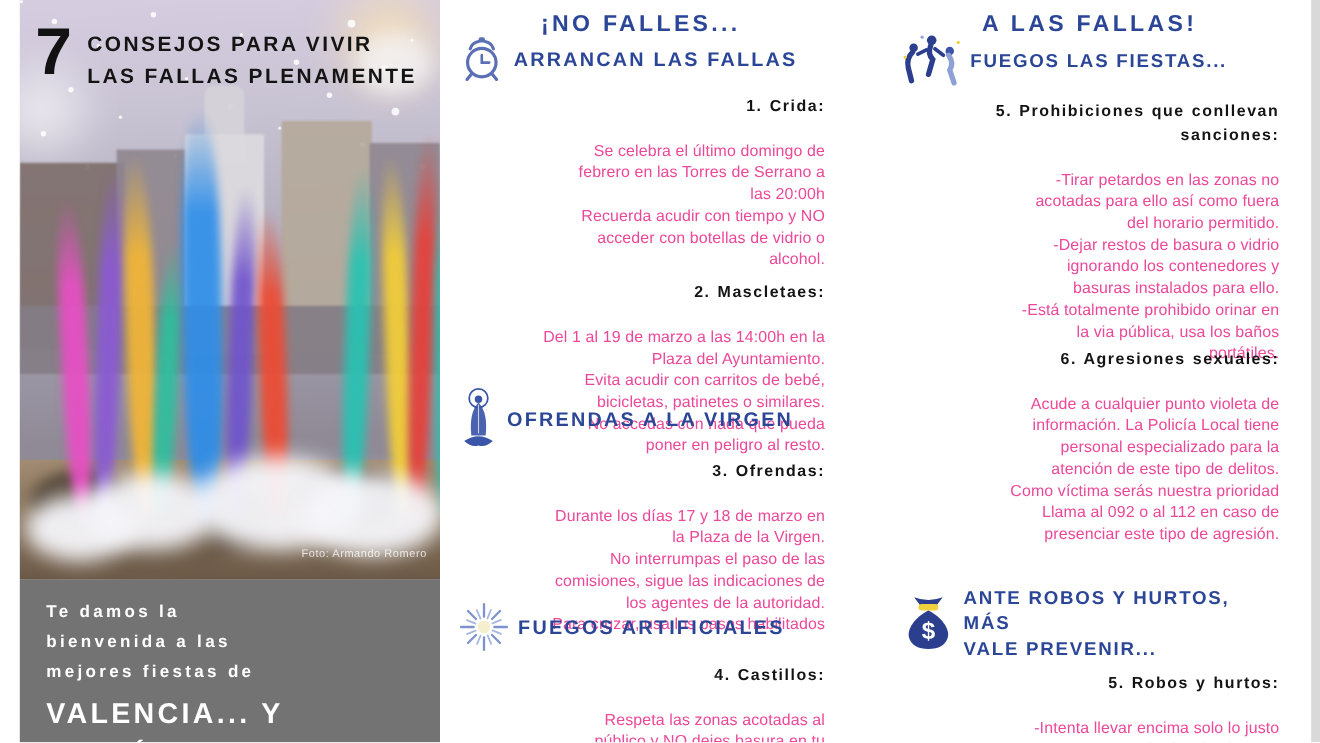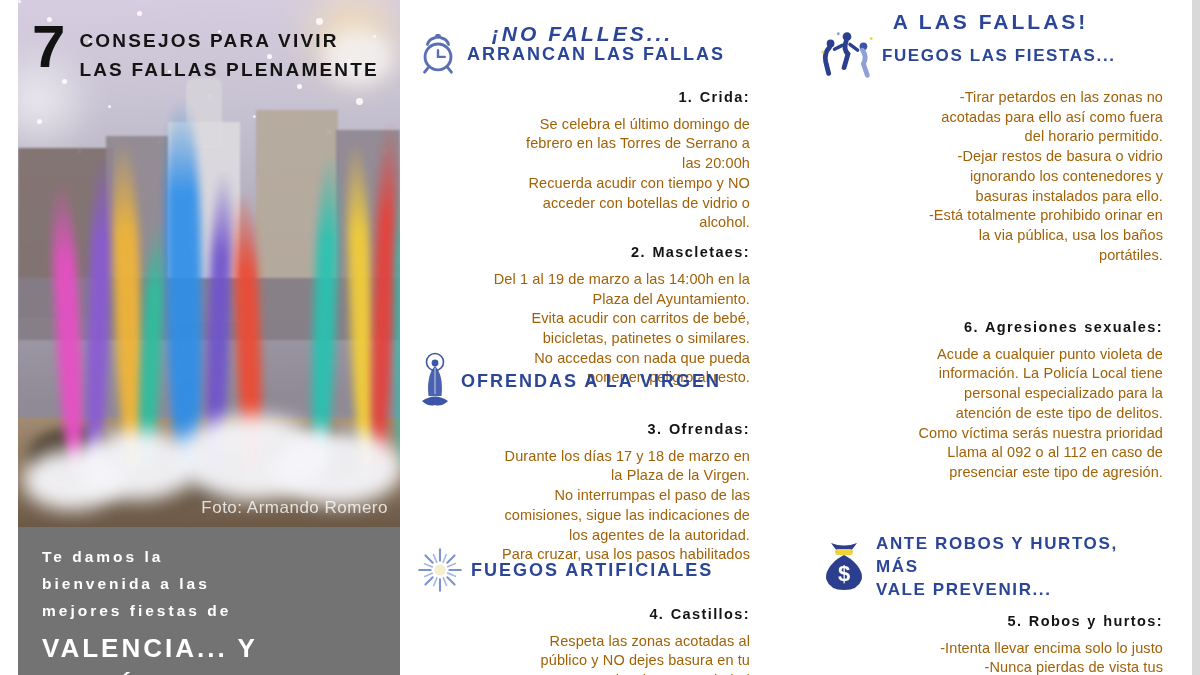--- a/index.html
+++ b/index.html
@@ -20,21 +20,21 @@
     310px 130px 0 1px #fff,365px 150px 0 1px #fff,60px 150px 0 1px #fff,140px 140px 0 0 #fff;
     opacity:.85;filter:blur(.5px);}
   .skyline{position:absolute;left:0;top:78px;width:382px;height:262px;filter:blur(1px);}
   .bld{position:absolute;opacity:.92;}
   .ground{position:absolute;left:0;top:418px;width:382px;height:109px;
           background:linear-gradient(180deg,#a18b72 0%,#8a755d 45%,#6b5947 100%);}
   .treeblob{position:absolute;border-radius:50%;filter:blur(6px);}
   .smoke{position:absolute;border-radius:42%;filter:blur(4px);opacity:.92;}
   .cloud{position:absolute;border-radius:50%;background:rgba(246,246,250,.95);filter:blur(9px);}
   .photo-credit{position:absolute;right:12px;top:498px;color:rgba(255,255,255,.78);
-                font-size:17px;letter-spacing:.5px;}
+                font-size:10px;letter-spacing:.5px;}
   .title-block{position:absolute;left:14px;top:20px;display:flex;gap:14px;align-items:flex-start;}
   .big-seven{font-size:60px;line-height:.9;font-weight:bold;color:#121212;}
   .title-lines{font-size:19px;font-weight:bold;color:#141414;letter-spacing:2.2px;
                line-height:1.55;margin-top:6px;white-space:pre-line;}
   .blue-box{position:absolute;left:0;top:527px;width:382px;height:148px;background:#737373;
             color:#fff;padding:16px 10px 0 24px;box-sizing:border-box;overflow:hidden;}
   .welcome-small{font-size:15.5px;font-weight:bold;letter-spacing:3px;line-height:1.75;
                  white-space:pre-line;}
   .welcome-big{font-size:26px;font-weight:bold;letter-spacing:3px;line-height:1.45;
                white-space:pre-line;margin-top:6px;}
@@ -48,22 +48,22 @@
   .section{position:absolute;left:0;width:100%;}
   .sec-head{display:flex;align-items:center;gap:6px;}
   .sec-head .heading{font-weight:bold;color:#2b4697;font-size:18px;letter-spacing:2px;
                      line-height:1.35;white-space:pre-line;}
   .col-right .sec-head .heading{font-size:17px;letter-spacing:1.6px;}
   .icon-wrap{flex:0 0 auto;display:flex;align-items:center;justify-content:center;}
   .items{padding-left:47px;text-align:right;}
   .col-right .items{padding-left:57px;}
   .item-title{font-size:14.5px;font-weight:bold;color:#141414;letter-spacing:1.4px;
               word-spacing:1px;margin-top:9px;white-space:pre-line;line-height:1.5;}
-  .item-body{font-size:14.5px;color:#a16207;line-height:1.36;letter-spacing:.1px;
-             white-space:pre-line;margin-top:6px;}
+  .item-body{font-size:14.5px;color:#ec4899;line-height:1.36;letter-spacing:.1px;
+             white-space:pre-line;margin-top:20px;}
 </style>
 </head>
 <body>
 
 <div class="page">
   <div class="edge-strip"></div>
 
   <div class="left-panel">
     <div class="photo">
       <div class="glow" style="left:270px;top:-30px;width:130px;height:130px;background:radial-gradient(circle,rgba(255,228,170,.8),rgba(255,228,170,0) 70%);"></div>
@@ -121,21 +121,21 @@
     <div class="blue-box">
       <div class="welcome-small">Te damos la
 bienvenida a las
 mejores fiestas de</div>
       <div class="welcome-big">VALENCIA... Y
 QUIZÁS DEL MUNDO</div>
     </div>
   </div>
 
   <div class="col col-middle">
-    <div class="col-header" style="top:22px;font-style:italic;">¡NO FALLES...</div>
+    <div class="col-header" style="top:10px;">¡NO FALLES...</div>
 
     <div class="section" style="top:30px;">
       <div class="sec-head">
         <span class="icon-wrap">
           <svg width="46" height="48" viewBox="0 0 48 48">
             <rect x="21" y="3" width="6" height="5" rx="2" fill="#5b6fb5"></rect>
             <path d="M13 14a10 10 0 0 1 8-7" fill="none" stroke="#5b6fb5" stroke-width="3" stroke-linecap="round"></path>
             <path d="M35 14a10 10 0 0 0-8-7" fill="none" stroke="#5b6fb5" stroke-width="3" stroke-linecap="round"></path>
             <circle cx="24" cy="27" r="13.5" fill="none" stroke="#5b6fb5" stroke-width="3"></circle>
             <path d="M24 20v7h7" fill="none" stroke="#5b6fb5" stroke-width="2.5" stroke-linecap="round"></path>
@@ -239,20 +239,22 @@
             <circle cx="47" cy="16" r="4" fill="#3d53a8"></circle>
             <path d="M46 20 q5 7 1 14 l4 12" fill="none" stroke="#8fa0d6" stroke-width="5" stroke-linecap="round"></path>
             <circle cx="5" cy="22" r="1.5" fill="#f0d23c"></circle>
               <circle cx="55" cy="8" r="1.5" fill="#f0d23c"></circle>
             <circle cx="21" cy="3" r="1.5" fill="#8fa0d6"></circle>
           </svg>
         </span>
         <span class="heading">FUEGOS LAS FIESTAS...</span>
       </div>
       <div class="items">
+        <div class="item-title">5. Prohibiciones que conllevan
+sanciones:</div>
         <div class="item-body">-Tirar petardos en las zonas no
 acotadas para ello así como fuera
 del horario permitido.
 -Dejar restos de basura o vidrio
 ignorando los contenedores y
 basuras instalados para ello.
 -Está totalmente prohibido orinar en
 la via pública, usa los baños
 portátiles.</div>
       </div>

